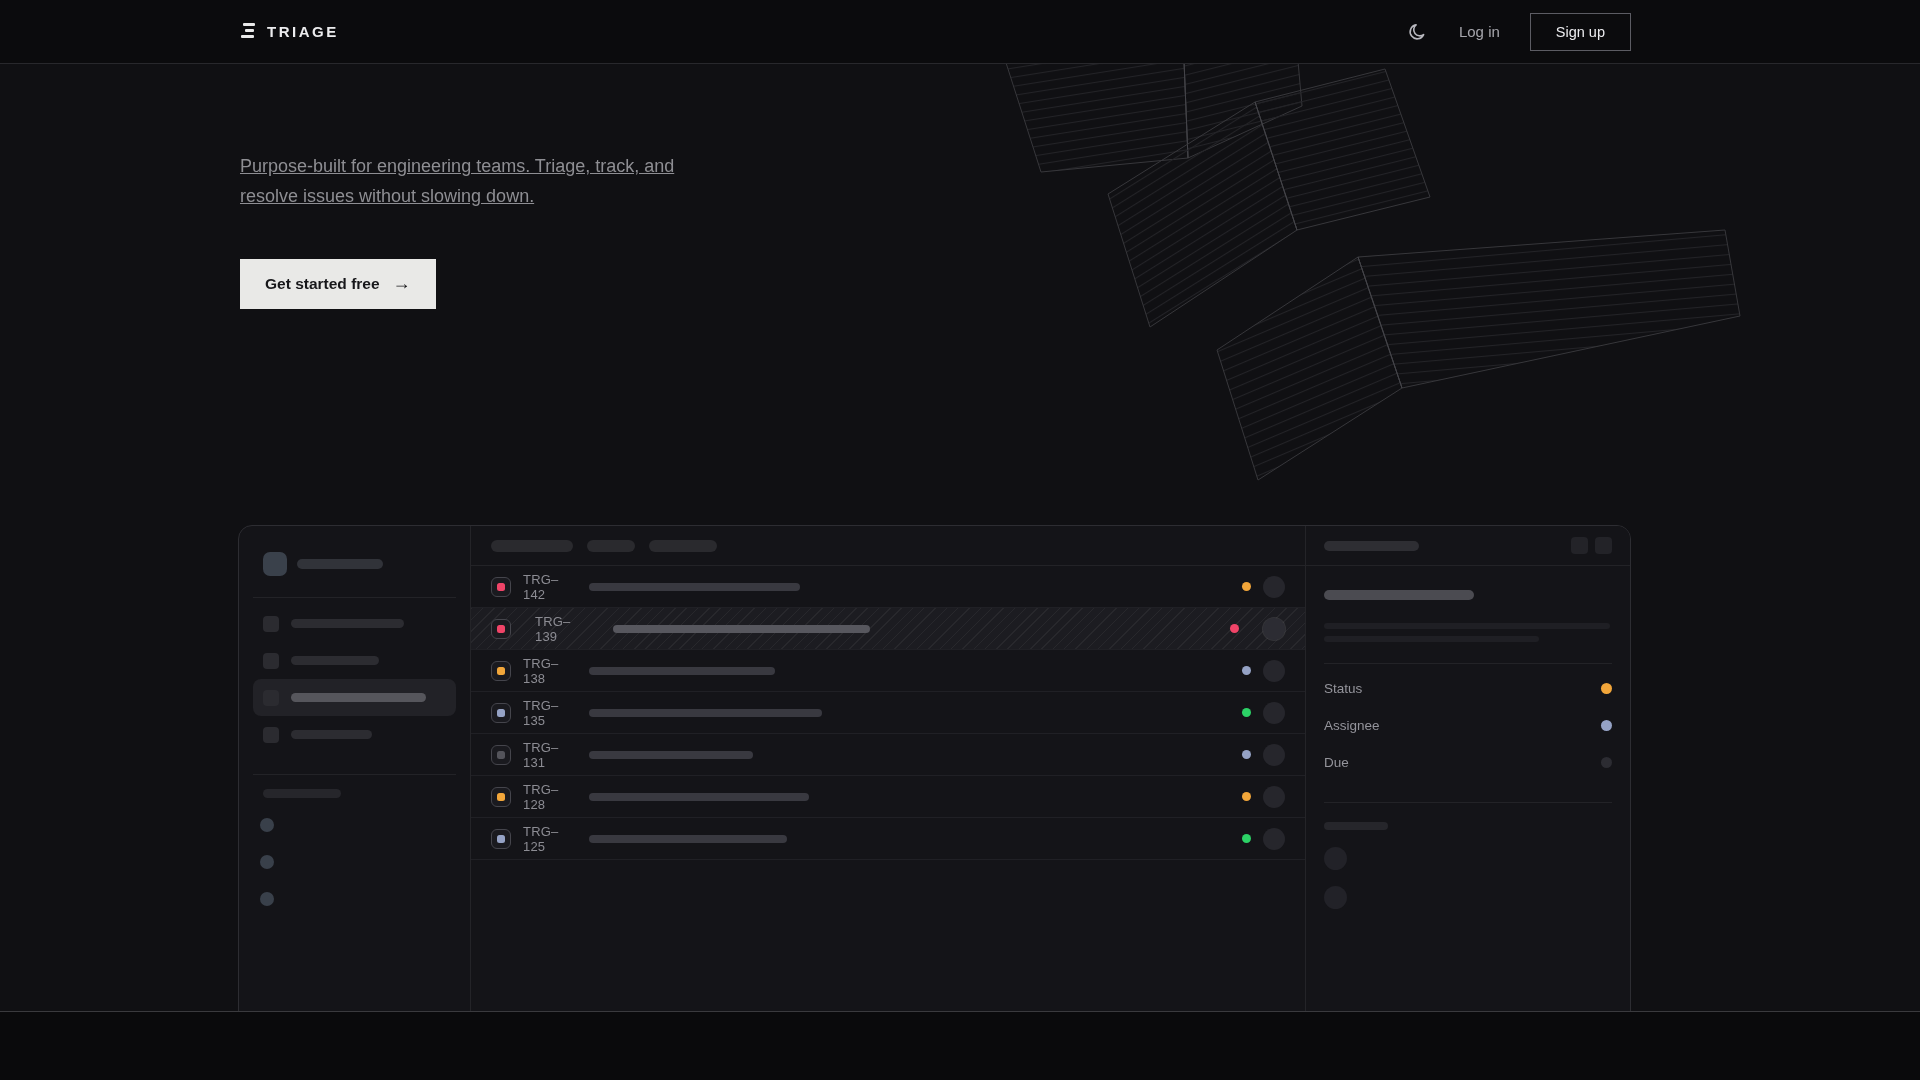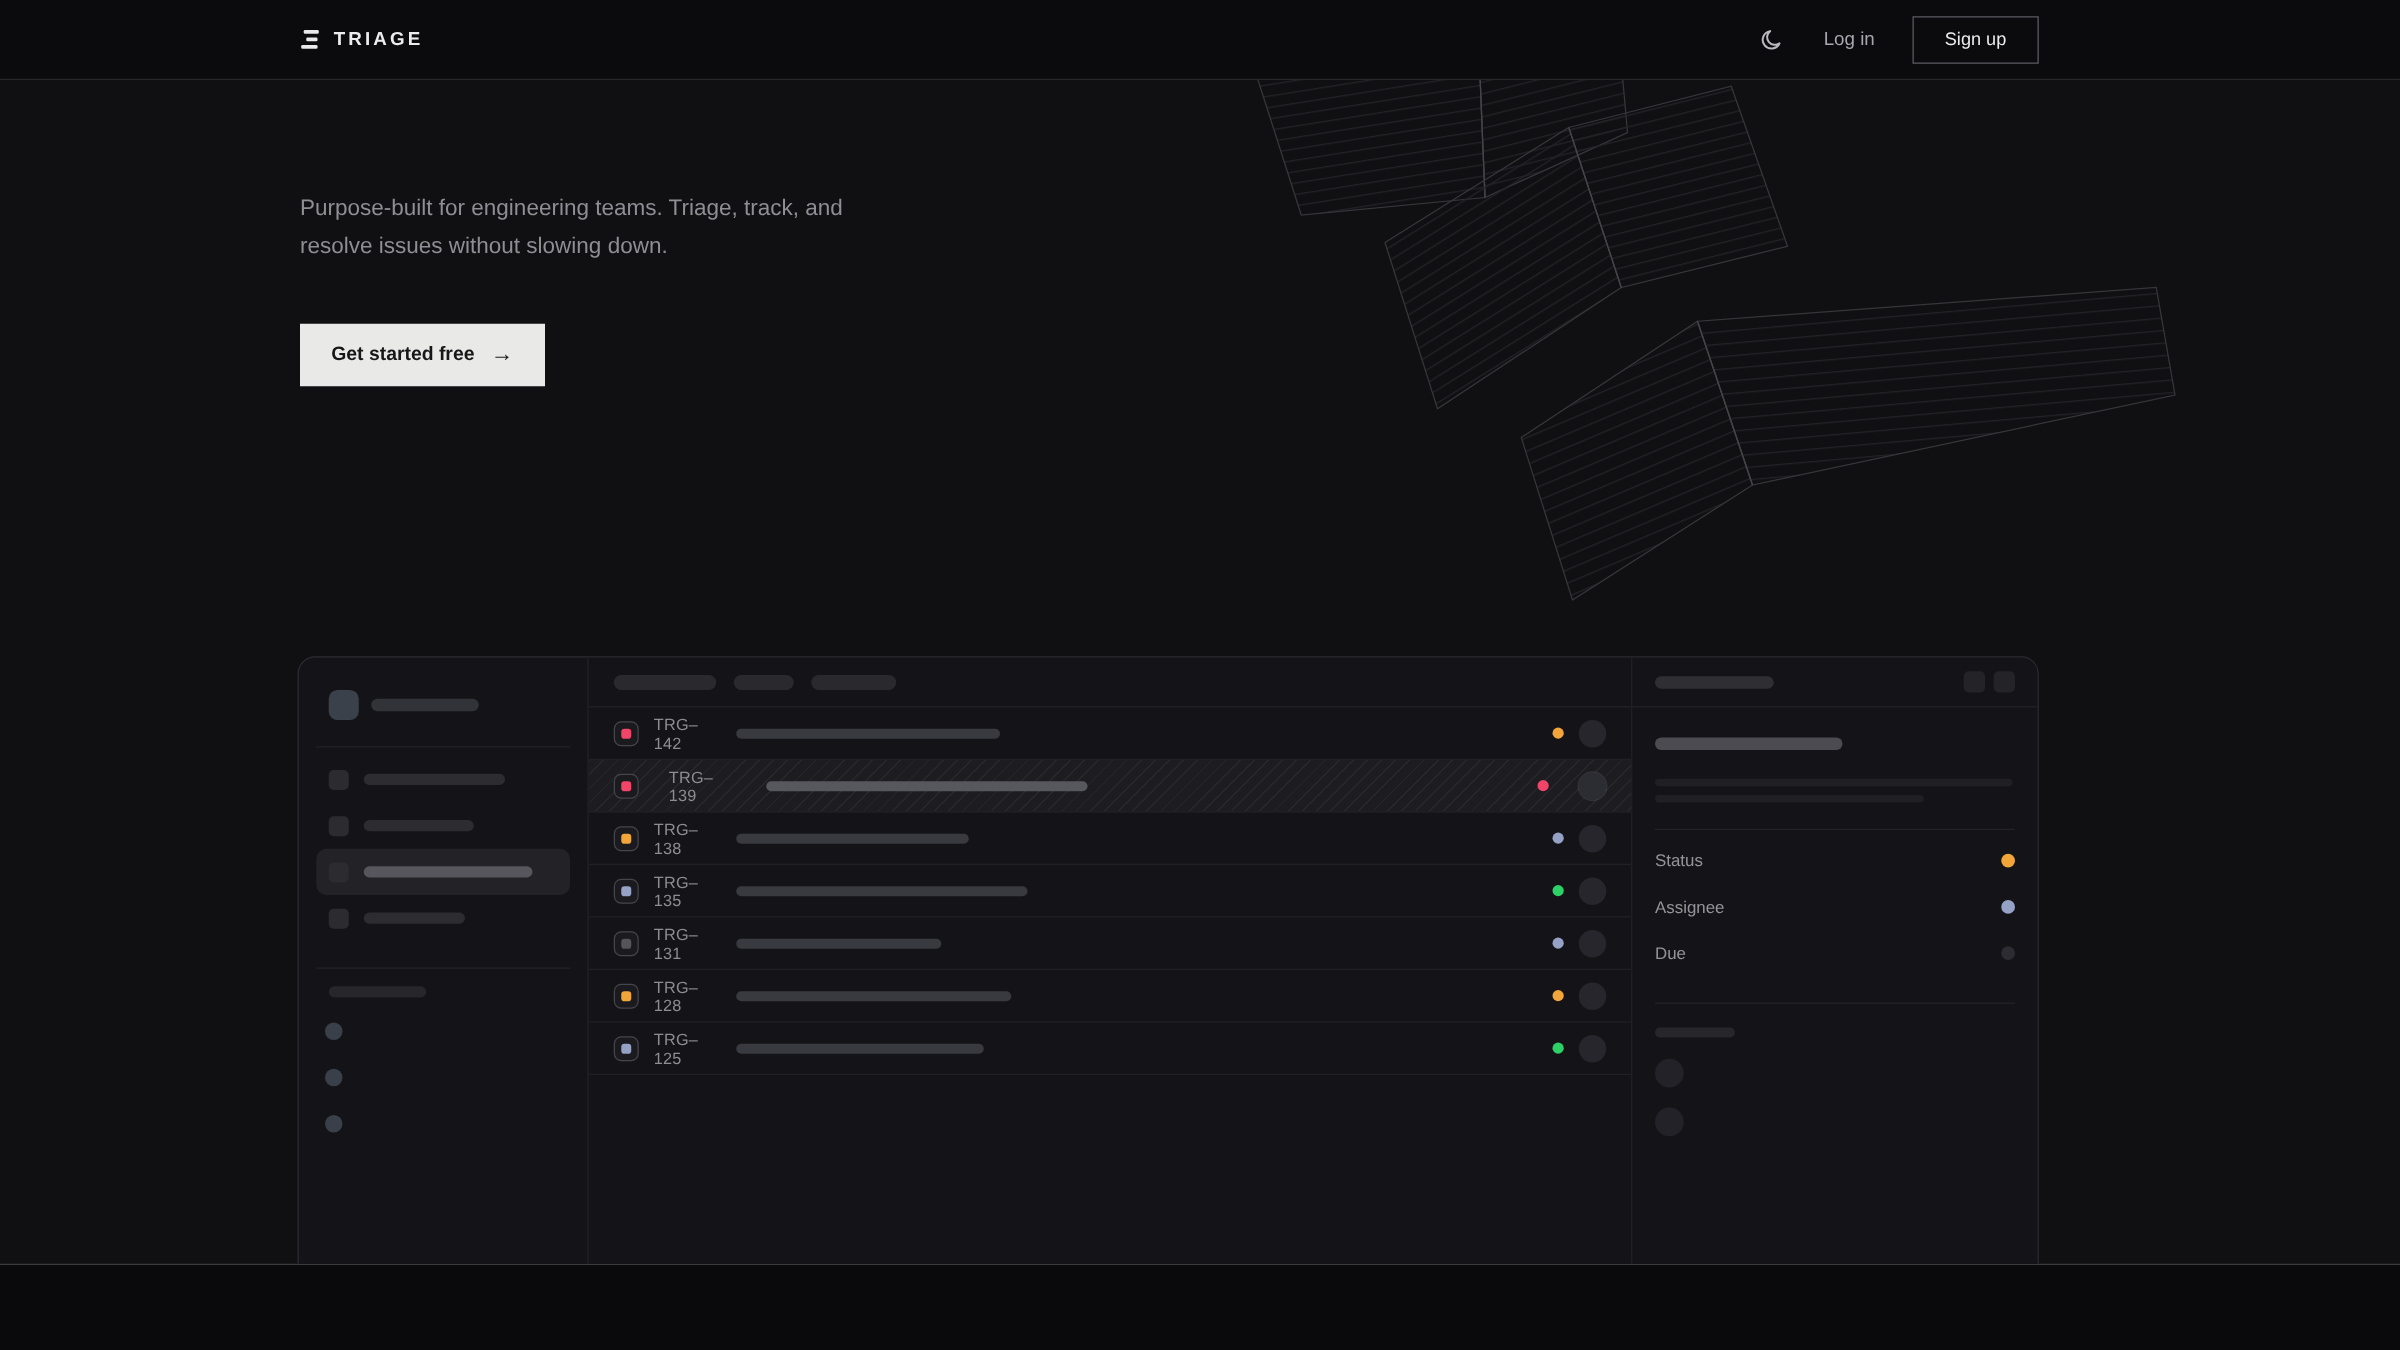--- a/index.html
+++ b/index.html
@@ -2,41 +2,41 @@
 <html><head>
 <meta charset="utf-8">
 <style>
   * { margin:0; padding:0; box-sizing:border-box; }
   html,body { width:1920px; height:1080px; overflow:hidden; background:#0a0a0c;
     font-family:"Liberation Sans", sans-serif; }
 
   
   .navbar { height:64px; background:#0b0b0d; border-bottom:1px solid #28282c;
     display:flex; align-items:center; position:relative; z-index:5; }
-  .brand { display:flex; align-items:center; gap:11px; margin-left:240px; }
+  .brand { display:flex; align-items:flex-start; gap:11px; margin-left:240px; }
   .logo-mark { width:16px; height:15px; display:flex; flex-direction:column; justify-content:space-between; }
   .logo-mark i { display:block; height:3.4px; background:#e9e9e9; border-radius:1px; }
   .logo-mark i:nth-child(1){ width:12px; margin-left:3px; }
   .logo-mark i:nth-child(2){ width:9px;  margin-left:5px; }
   .logo-mark i:nth-child(3){ width:13px; margin-left:1px; }
   .brand-name { color:#ececee; font-size:15px; font-weight:700; letter-spacing:2.5px; }
   .nav-right { margin-left:auto; margin-right:289px; display:flex; align-items:center; gap:30px; }
   .theme-btn { background:none; border:none; cursor:pointer; width:22px; height:22px; display:flex;
     align-items:center; justify-content:center; }
   .login { color:#a6a6ac; font-size:15px; text-decoration:none; cursor:pointer; background:none; border:none; }
   .signup { background:transparent; border:1px solid #5c5c63; color:#ececef; font-size:14.5px;
     padding:10px 25px; cursor:pointer; }
 
   
   .hero { position:relative; height:948px; background:#101013; border-bottom:1px solid #3a3a3e; overflow:hidden; }
   .decor { position:absolute; top:0; left:0; z-index:0; pointer-events:none; }
   .hero-inner { position:relative; z-index:1; margin-left:240px; padding-top:71px; }
   h1 { color:#ebebe9; font-size:63px; line-height:70px; font-weight:500; letter-spacing:-1px; }
   h1 span { display:block; }
-  .subtitle { margin-top:16px; color:#8e8e93; font-size:18px; line-height:30px; font-weight:400; }
+  .subtitle { margin-top:16px; color:#8e8e93; font-size:18px; line-height:30px; font-weight:400;text-decoration:underline; }
   .subtitle span { display:block; }
   .cta { margin-top:48px; display:inline-flex; align-items:center; gap:13px; background:#e9e9e7;
     color:#17171a; border:none; font-family:inherit; font-size:15.5px; font-weight:700;
     padding:0 25px; height:50px; cursor:pointer; }
   .cta .arrow { font-size:18px; font-weight:400; transform:translateY(-1px); }
 
   
   .mockup { position:absolute; z-index:1; left:238px; top:461px; width:1393px; height:600px;
     background:#141418; border:1px solid #2d2d32; border-radius:14px 14px 0 0;
     display:grid; grid-template-columns:232px 835px 1fr; overflow:hidden; }

